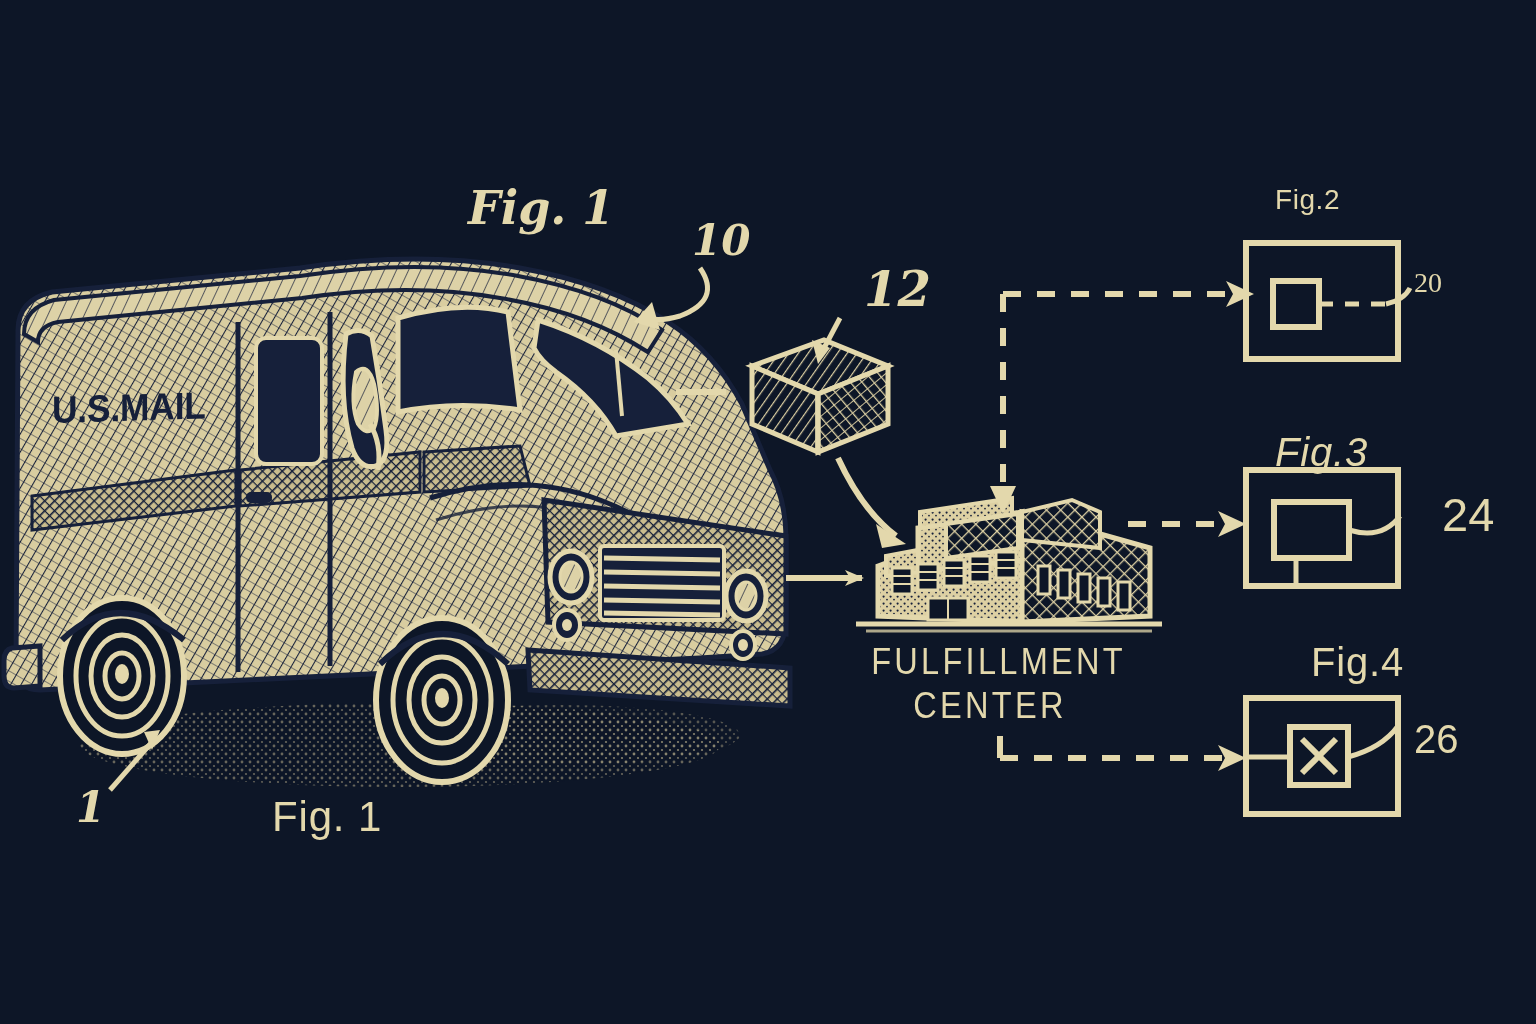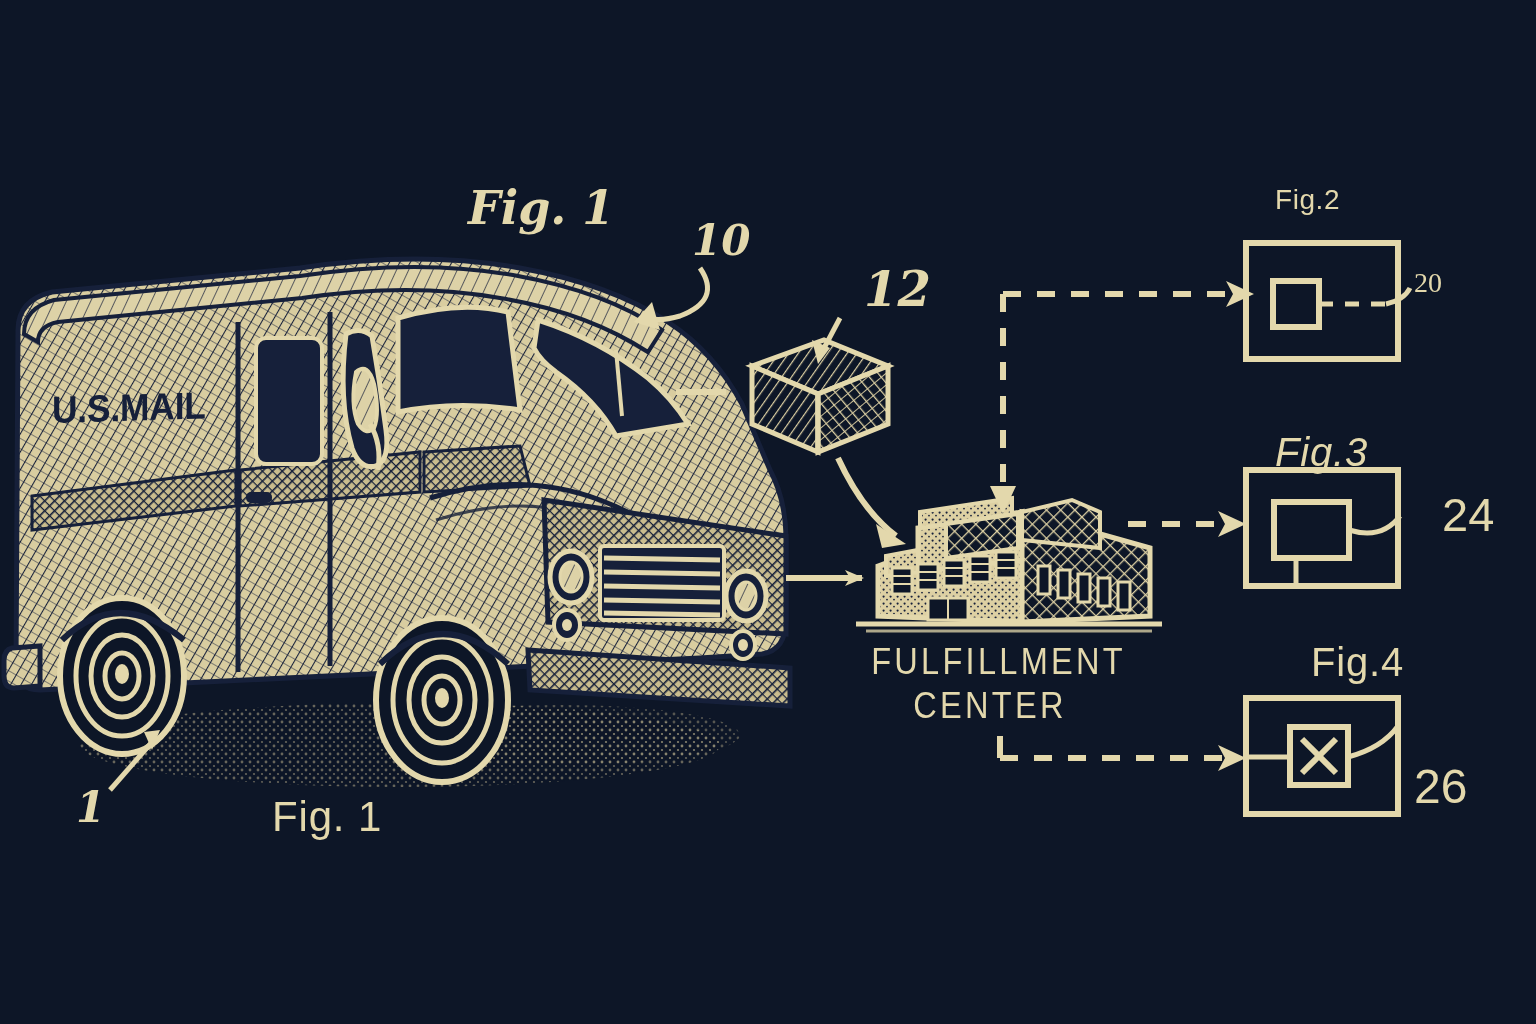--- a/index.html
+++ b/index.html
@@ -62,21 +62,21 @@
   #fig1-top{ left:468px; top:185px; font-size:46px; }
   #fig1-bottom{ left:272px; top:796px; font-size:42px; }
   #ref10{ left:676px; top:220px; font-size:42px;margin-left:16px; }
   #ref12{ left:864px; top:265px; font-size:48px; }
   #ref14{ left:76px;  top:787px; font-size:42px; }
   #fig2-cap{ left:1275px; top:186px; font-size:28px; }
   #fig3-cap{ left:1275px; top:432px; font-size:40px;font-style:italic; }
   #fig4-cap{ left:1275px; top:642px; font-size:40px;margin-left:36px; }
   #ref20{ left:1414px; top:269px; font-size:28px;font-family:Liberation Serif, serif; }
   #ref24{ left:1414px; top:491px; font-size:47px;margin-left:28px; }
-  #ref26{ left:1414px; top:719px; font-size:48px;margin-top:44px; }
+  #ref26{ left:1414px; top:719px; font-size:40px; }
   #fc-name{ left:855px; top:640px; width:270px; font-size:37px; }
   #usmail{
     position:absolute;
     left:52px; top:389px;
     font-family:"Liberation Sans", sans-serif;
     font-weight:700;
     font-size:38px;
     letter-spacing:-0.005em;
     color:#16203a;
     transform:scaleX(0.93) skewY(-1.6deg);

